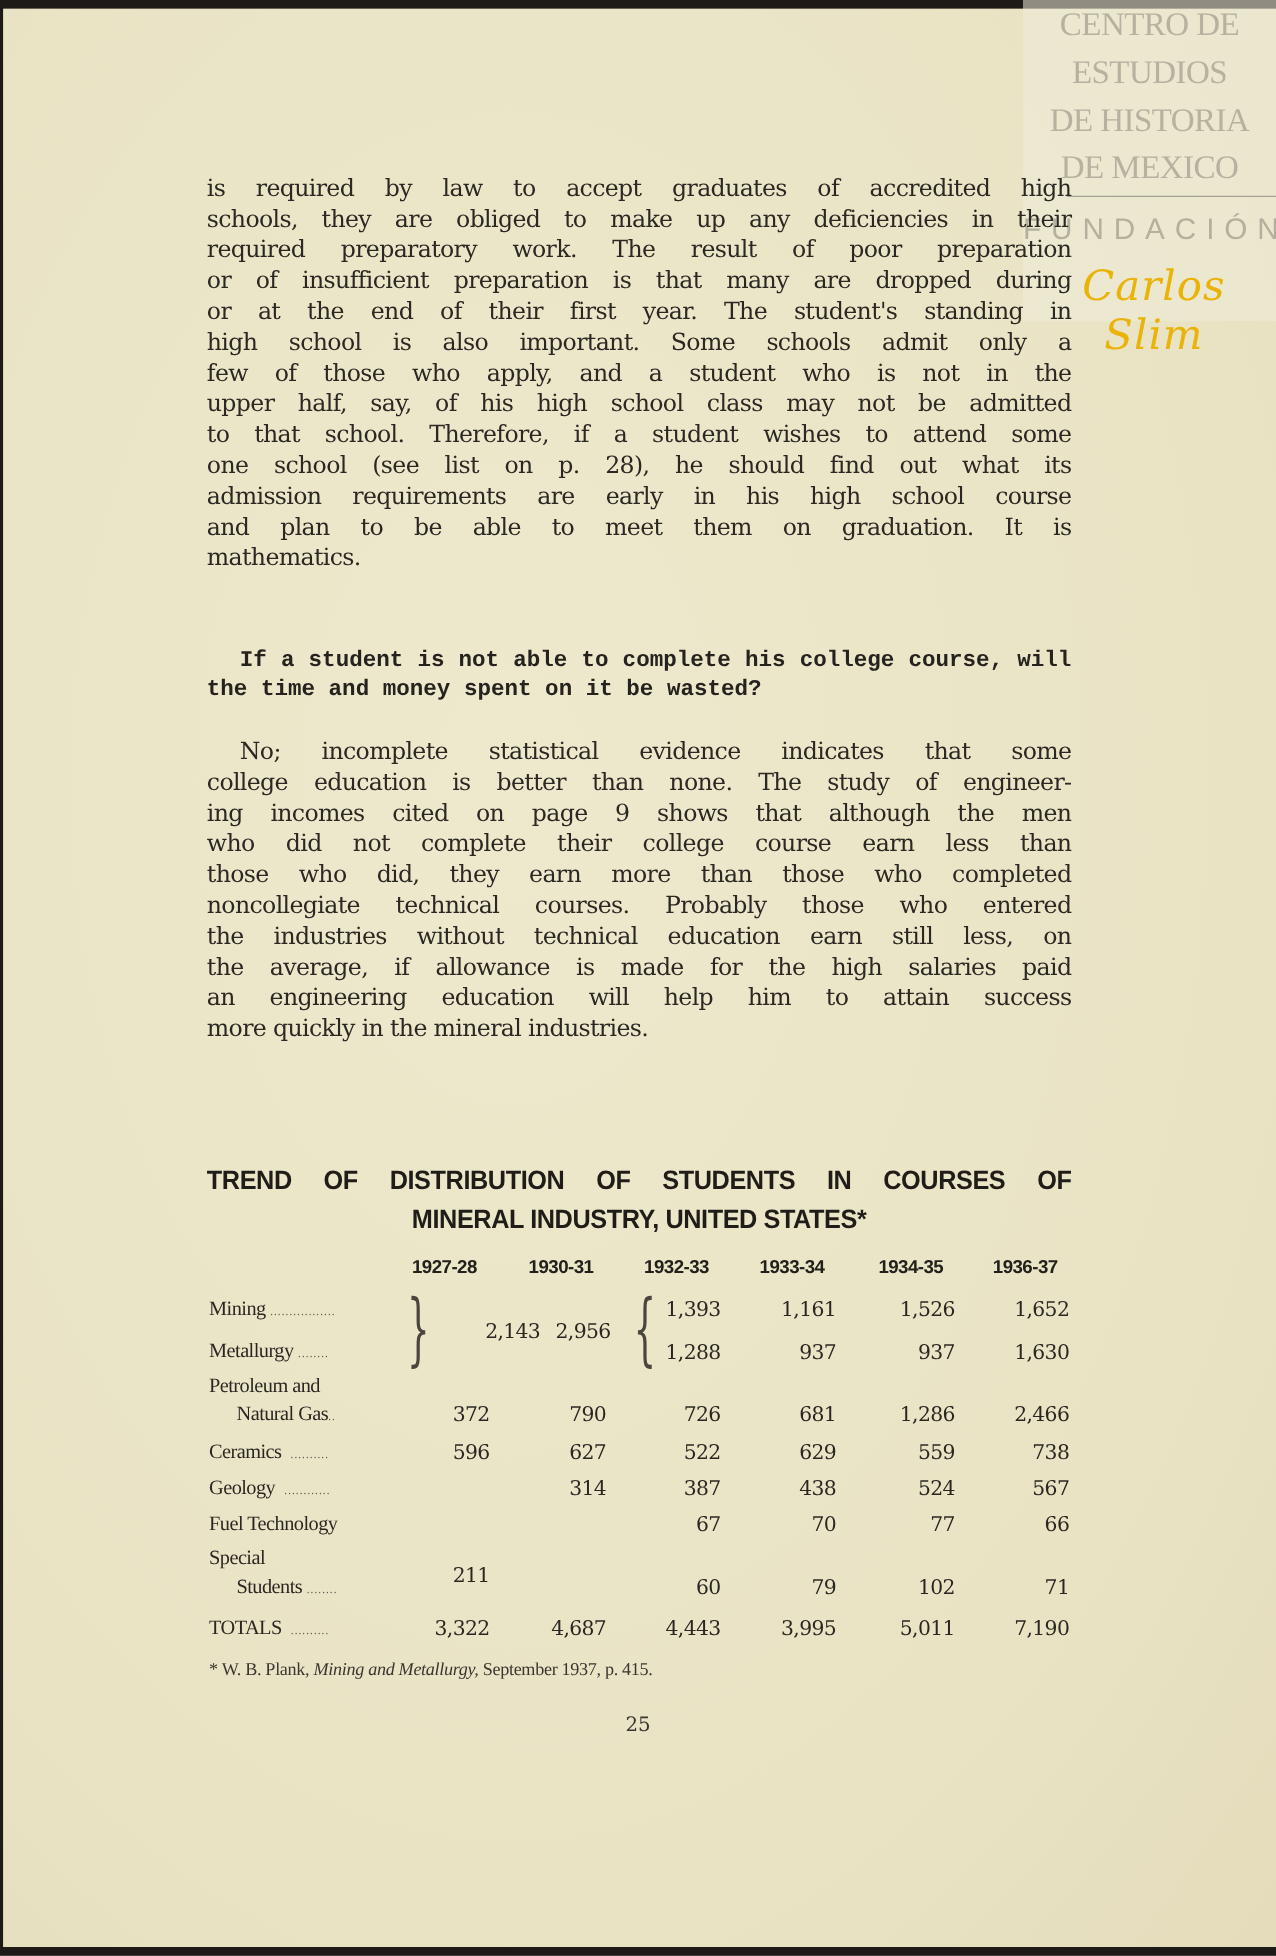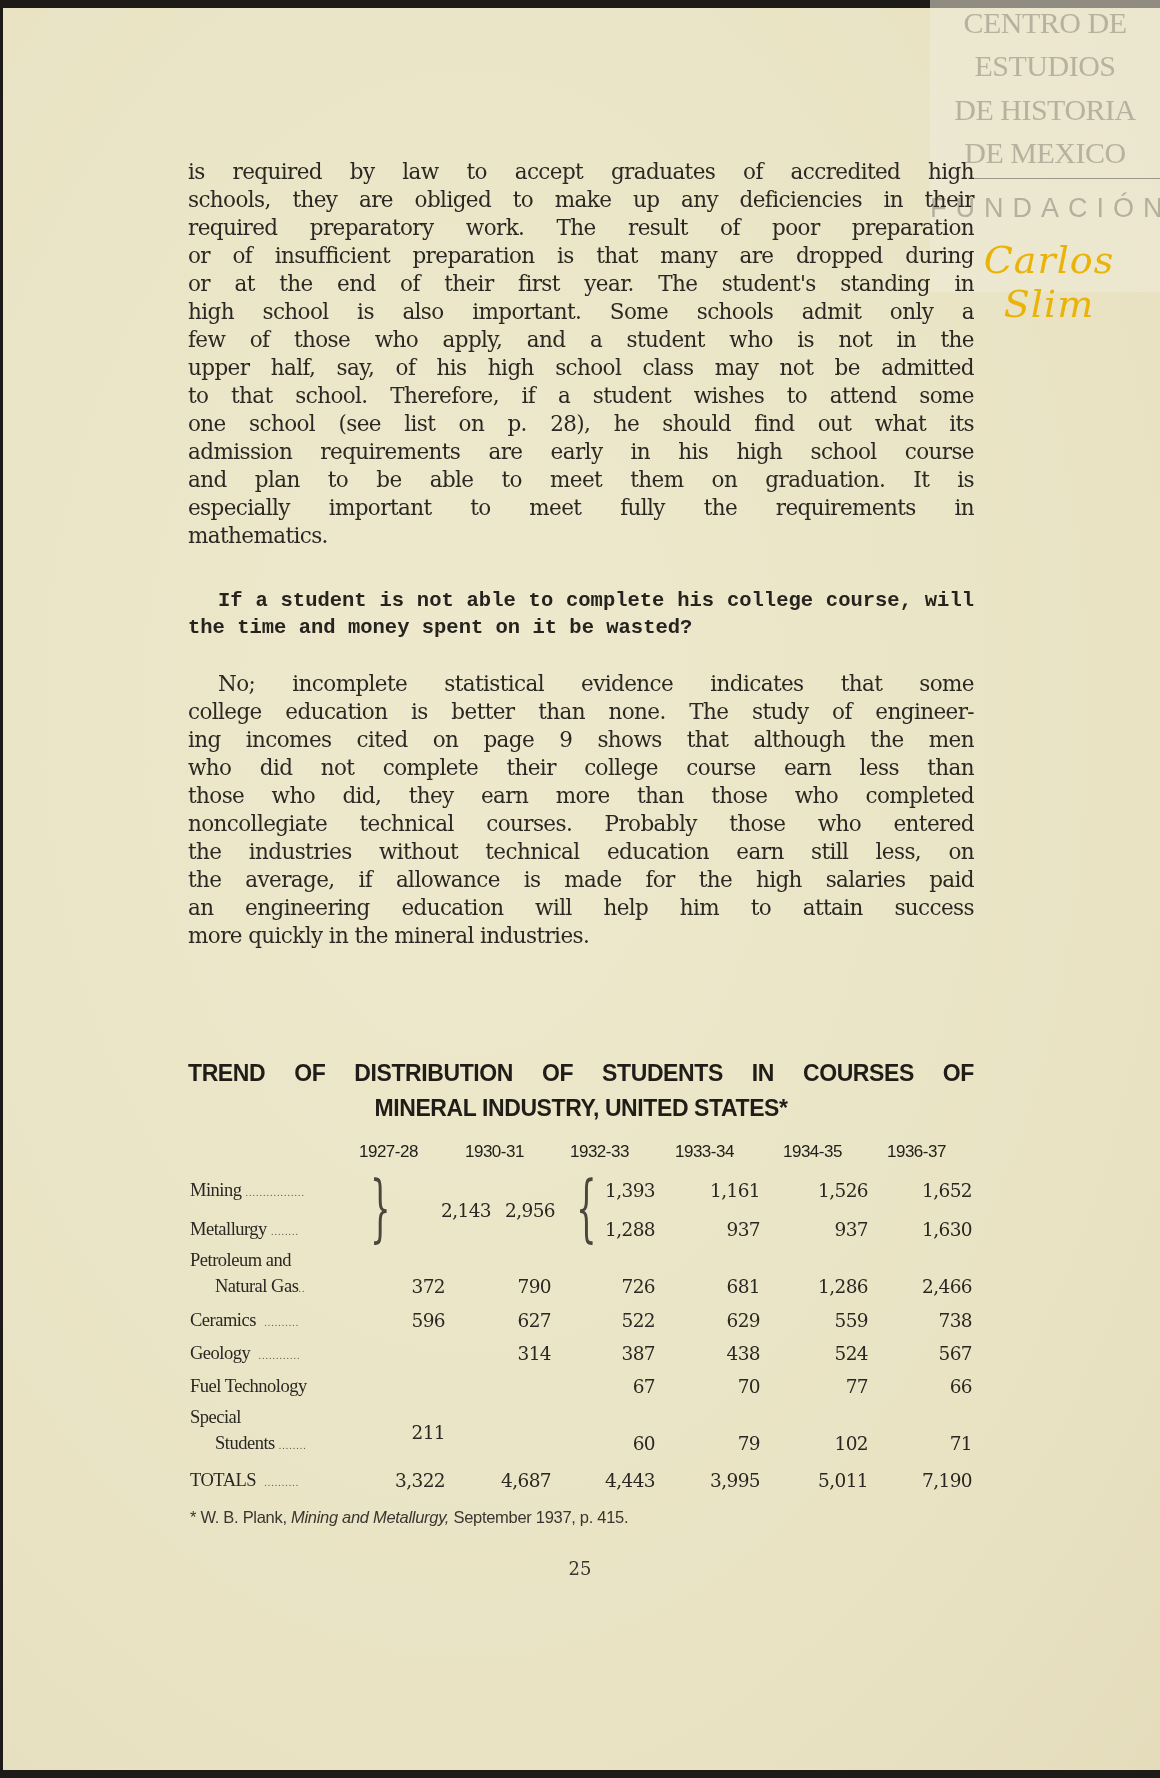--- a/index.html
+++ b/index.html
@@ -35,41 +35,41 @@
     position: absolute; left: 188px; width: 786px; top: 1056px;
     font-family: "Liberation Sans", sans-serif; font-weight: bold;
     font-size: 23px; line-height: 34px; color: #201d19; text-align: center;
     letter-spacing: -0.4px; transform: scaleY(1.05);
   }
   .table-title .line { display:block; }
   .table-title .line1 { text-align: justify; text-align-last: justify; }
 
   .col-header {
     position: absolute; top: 1142px;
-    font-family: "Liberation Sans", sans-serif; font-weight: normal;
-    font-size: 17px; color: #22201b; text-align: left; width: 90px;
+    font-family: "Liberation Sans", sans-serif; font-weight: bold;
+    font-size: 17px; color: #22201b; text-align: center; width: 90px;
     letter-spacing: -0.5px;
   }
   .cell {
     position: absolute; font-family: "DejaVu Serif", serif;
     font-size: 18.5px; color: #2a2722; text-align: right; width: 100px;
     letter-spacing: -0.6px;
   }
   .rowlabel {
     position: absolute; left: 190px; font-family: Liberation Serif, serif;
     font-size: 18.5px; color: #2a2722; white-space: nowrap; letter-spacing: -0.5px;
   }
   .dots { color: #5a554b; font-size: 10px; letter-spacing: 1px; }
   .brace {
     position: absolute; font-family: "DejaVu Serif", serif; color: #4a453d;
     font-weight: 100;
   }
   .footnote {
     position: absolute; left: 190px; top: 1508px;
-    font-family: Liberation Sans, sans-serif; font-size: 16.5px; color: #3a362f;
+    font-family: Liberation Serif, serif; font-size: 16.5px; color: #3a362f;
     letter-spacing: -0.3px;
   }
   .footnote i { font-style: italic; }
   .page-number {
     position: absolute; left: 560px; width: 40px; top: 1558px; text-align: center;
     font-family: "DejaVu Serif", serif; font-size: 18px; color: #3a362f;
   }
   .watermark {
     position: absolute; left: 930px; top: 0px; width: 230px; height: 292px;
     background: rgba(238, 235, 216, 0.55);
@@ -113,21 +113,20 @@
   <span class="line">required preparatory work.  The result of poor preparation</span>
   <span class="line">or of insufficient preparation is that many are dropped during</span>
   <span class="line">or at the end of their first year.  The student's standing in</span>
   <span class="line">high school is also important.  Some schools admit only a</span>
   <span class="line">few of those who apply, and a student who is not in the</span>
   <span class="line">upper half, say, of his high school class may not be admitted</span>
   <span class="line">to that school.  Therefore, if a student wishes to attend some</span>
   <span class="line">one school (see list on p. 28), he should find out what its</span>
   <span class="line">admission requirements are early in his high school course</span>
   <span class="line">and plan to be able to meet them on graduation.  It is</span>
-  <span class="line">especially important to meet fully the requirements in</span>
   <span class="line last">mathematics.</span>
 </div>
 
 <div class="question">
   <span class="line" style="padding-left:30px">If a student is not able to complete his college course, will</span>
   <span class="line last">the time and money spent on it be wasted?</span>
 </div>
 
 <div class="text-block" style="top:670px">
   <span class="line indent">No; incomplete statistical evidence indicates that some</span>

